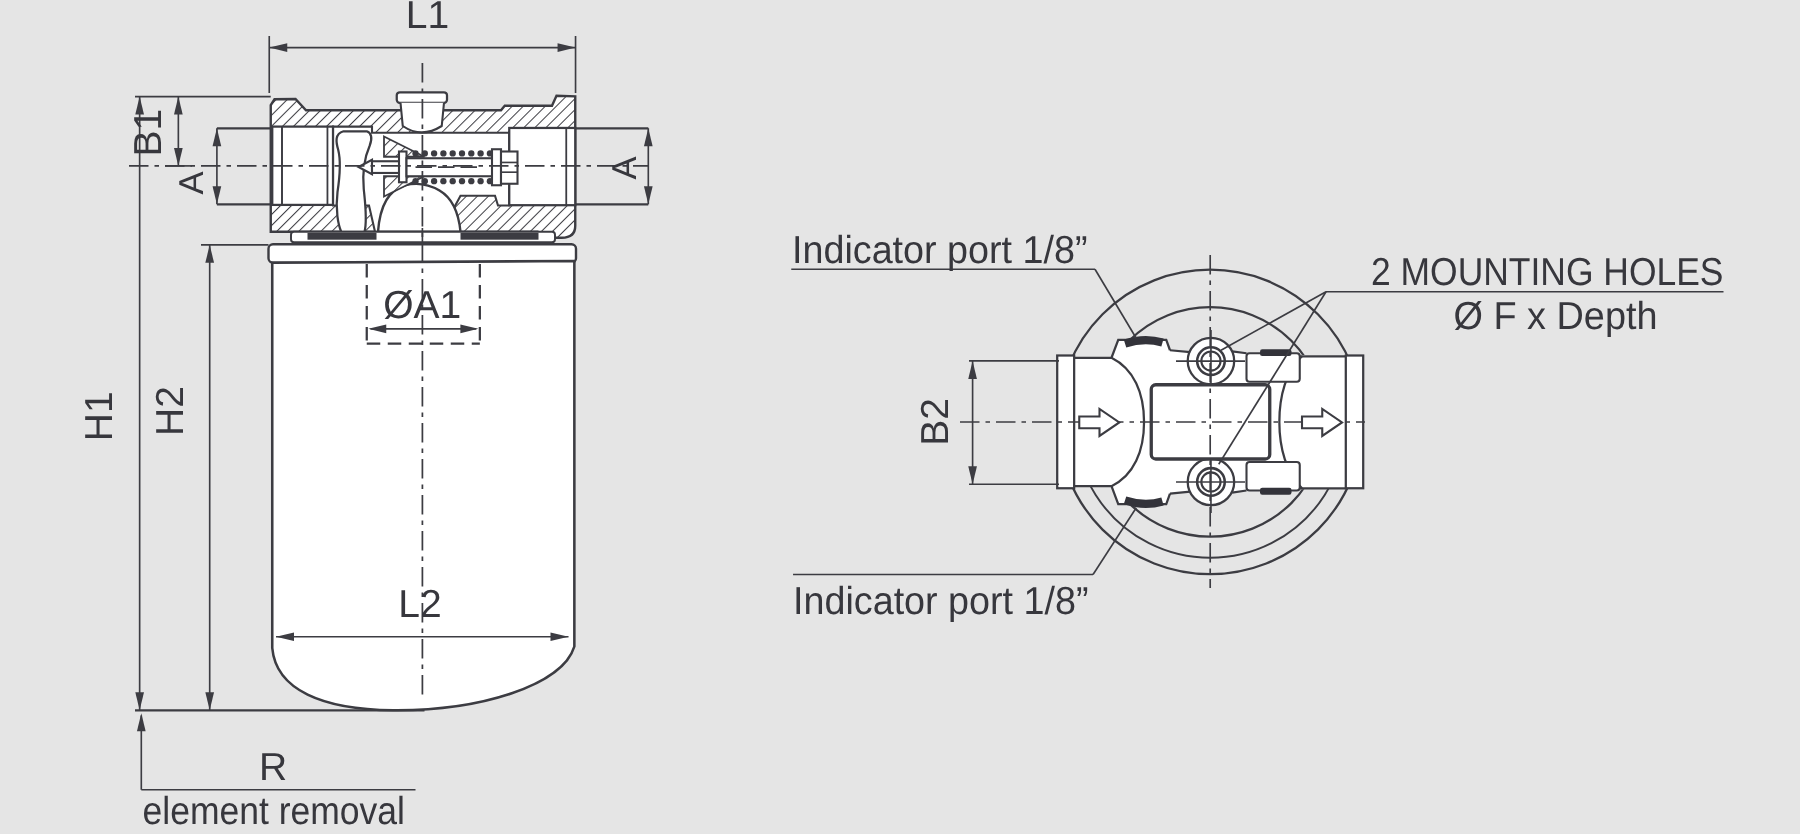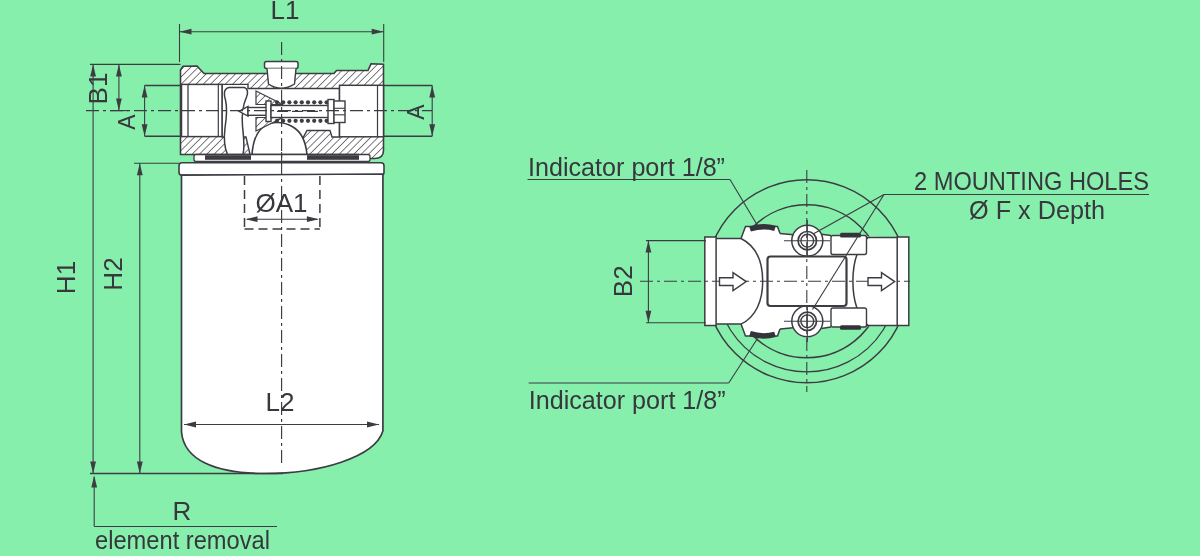--- a/index.html
+++ b/index.html
@@ -1,16 +1,16 @@
 <!DOCTYPE html>
 <html><head>
 <meta charset="utf-8">
 <style>
 html,body{margin:0;padding:0;background:#ffffff;}
-#wrap{position:relative;width:1200px;height:556px;background:#86efac;overflow:hidden;}
+#wrap{position:relative;width:1200px;height:556px;background:#e5e5e5;overflow:hidden;}
 svg{position:absolute;left:0;top:0;}
 text{font-family:"Liberation Sans",sans-serif;fill:#37373d;}
 </style>
 </head>
 <body>
 <div id="wrap">
 <svg width="1200" height="556" viewBox="0 0 1200 556">
 <defs>
 <pattern id="hatch" width="5.2" height="5.2" patternUnits="userSpaceOnUse" patternTransform="rotate(45)">
   <rect width="5.2" height="5.2" fill="#ffffff"></rect>

